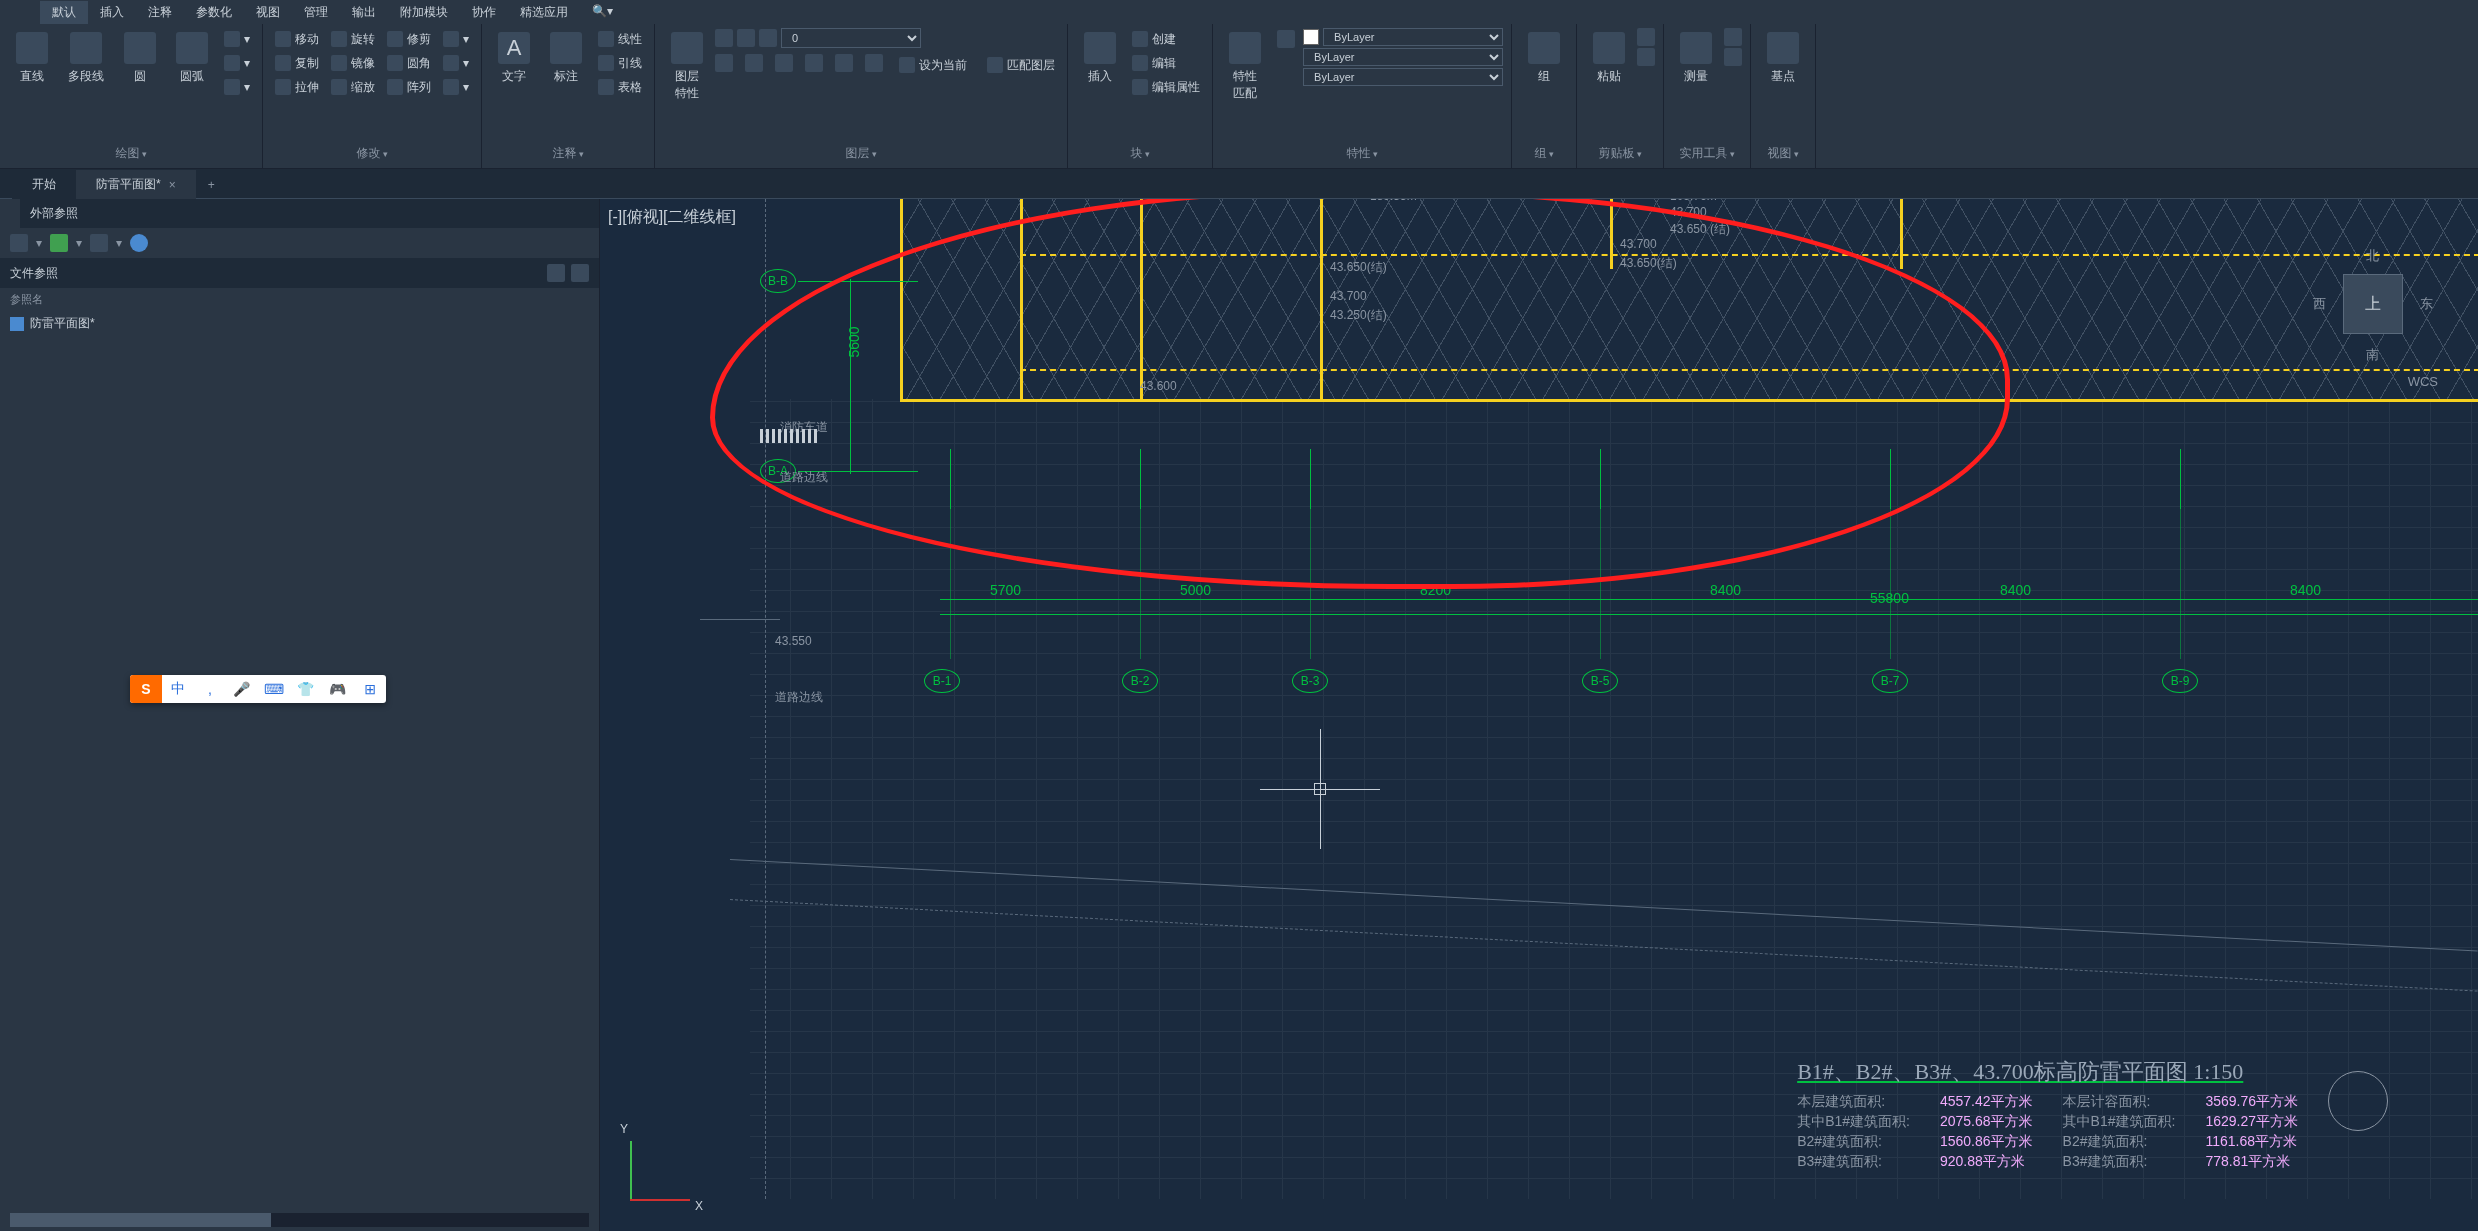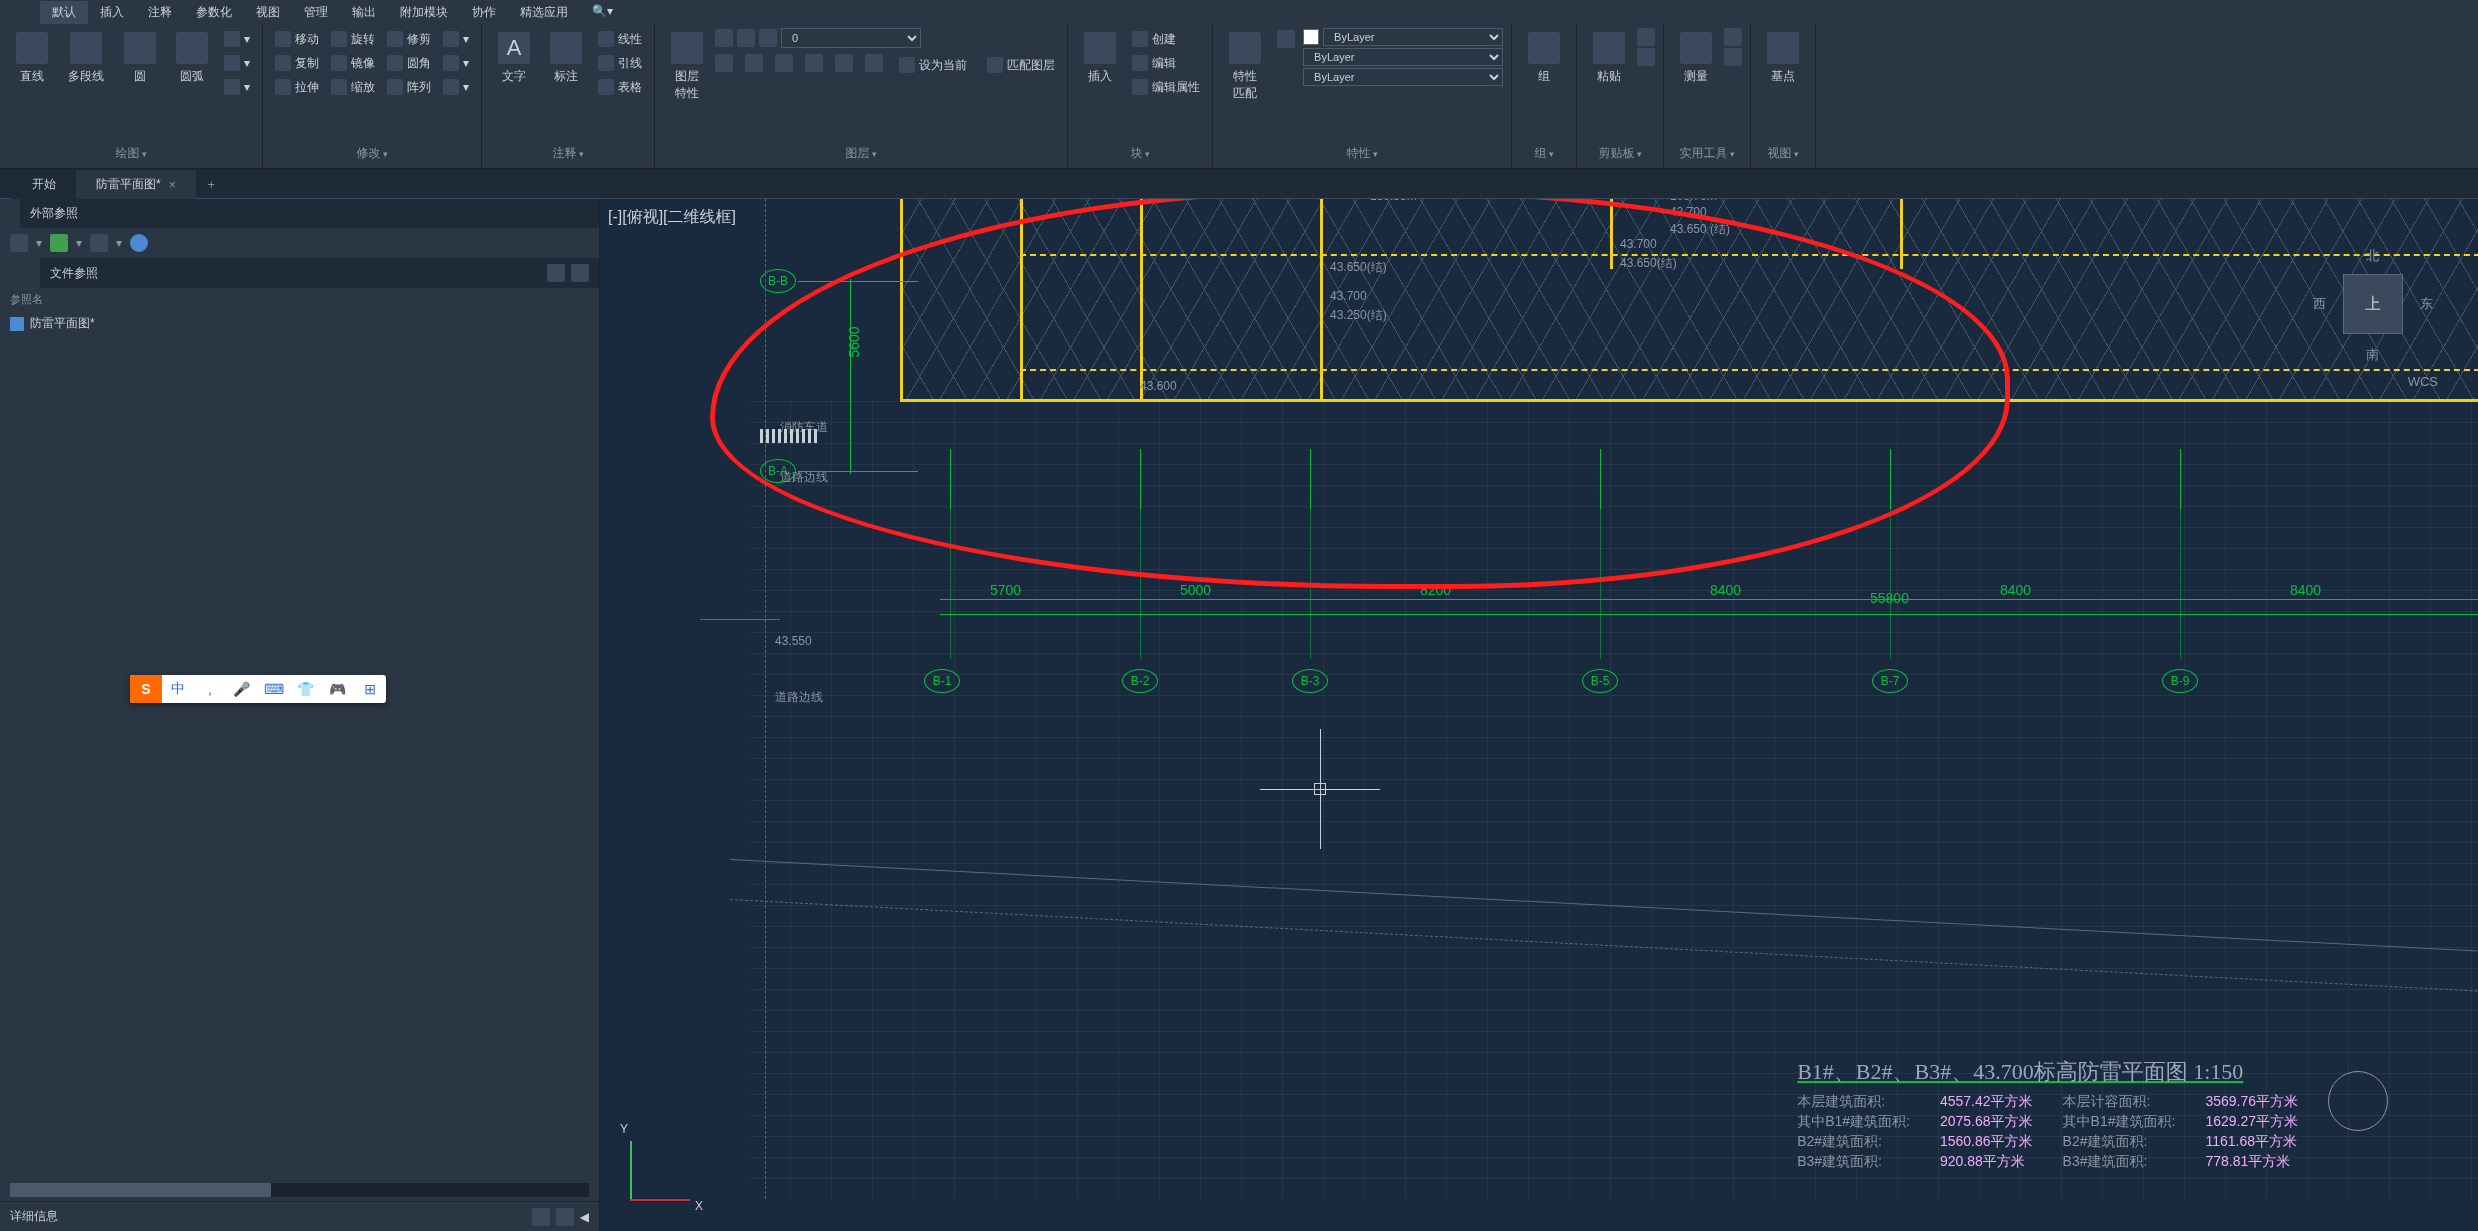--- a/index.html
+++ b/index.html
@@ -26,21 +26,21 @@
 .doctab { padding: 6px 20px; background: #1e2a38; color: #c8d0d8; display: flex; align-items: center; gap: 8px; cursor: pointer; position: relative; top: 1px; }
 .doctab.active { background: #2a3644; }
 .doctab .close { color: #8a95a3; cursor: pointer; }
 .doctab-add { padding: 6px 12px; cursor: pointer; color: #8a95a3; }
 
 .main { display: flex; height: calc(100% - 199px); }
 .sidebar { width: 600px; background: #2a3644; border-right: 1px solid #1a2230; display: flex; flex-direction: column; }
 .sidebar-title { padding: 6px 10px; background: #1e2a38; color: #c8d0d8; margin-left: 20px; }
 .sidebar-toolbar { padding: 6px 10px; display: flex; gap: 8px; align-items: center; }
 .tb-icon { width: 18px; height: 18px; background: #3a4a5c; border-radius: 2px; cursor: pointer; }
-.sidebar-subtitle { padding: 6px 10px; background: #1e2a38; display: flex; justify-content: space-between; align-items: center; margin-left: 40px; }
+.sidebar-subtitle { padding: 6px 10px; background: #1e2a38; display: flex; justify-content: space-between; align-items: center; }
 .sidebar-header { padding: 4px 10px; color: #8a95a3; font-size: 11px; }
 .sidebar-list { flex: 1; overflow: auto; }
 .sidebar-item { padding: 4px 10px; display: flex; align-items: center; gap: 6px; cursor: pointer; }
 .sidebar-item .icon { width: 14px; height: 14px; background: #4a8ad0; }
 .ime-float { position: absolute; left: 130px; top: 675px; display: flex; background: #fff; border-radius: 3px; overflow: hidden; box-shadow: 0 2px 6px rgba(0,0,0,.4); }
 .ime-cell { width: 32px; height: 28px; display: flex; align-items: center; justify-content: center; font-size: 14px; }
 .ime-s { background: #ff6a00; color: #fff; font-weight: bold; }
 .ime-blue { color: #2a6edb; }
 .detail-bar { height: 30px; background: #2a3644; border-top: 1px solid #1a2230; display: flex; align-items: center; justify-content: space-between; padding: 0 10px; }
 .detail-ctrls { display: flex; gap: 6px; align-items: center; }
@@ -365,28 +365,20 @@
         </span>
     </div>
     <div class="sidebar-header">参照名</div>
     <div class="sidebar-list" id="sidebar-list">
         <div class="sidebar-item">
           <span class="icon"></span>
           <span>防雷平面图*</span>
         </div>
       </div>
     <div class="hscroll"></div>
-    <div class="detail-bar">
-      <span>详细信息</span>
-      <div class="detail-ctrls">
-          <span class="tb-icon"></span>
-          <span class="tb-icon"></span>
-          <span>◀</span>
-        </div>
-    </div>
   </div>
 
   <div class="canvas">
     <div class="viewport-label">[-][俯视][二维线框]</div>
     <div class="drawing" id="drawing">
         <div class="tri-hatch" style="left: 300px; top: 0px; width: 1580px; height: 200px;"></div>
         <div class="hatch" style="left: 150px; top: 200px; width: 1730px; height: 800px;"></div>
         <div class="yellow-ln" style="left: 300px; top: 0px; width: 3px; height: 200px;"></div>
         <div class="yellow-ln" style="left: 300px; top: 200px; width: 1580px; height: 3px;"></div>
         <div class="dash-y" style="left: 420px; top: 55px; width: 1460px;"></div>

